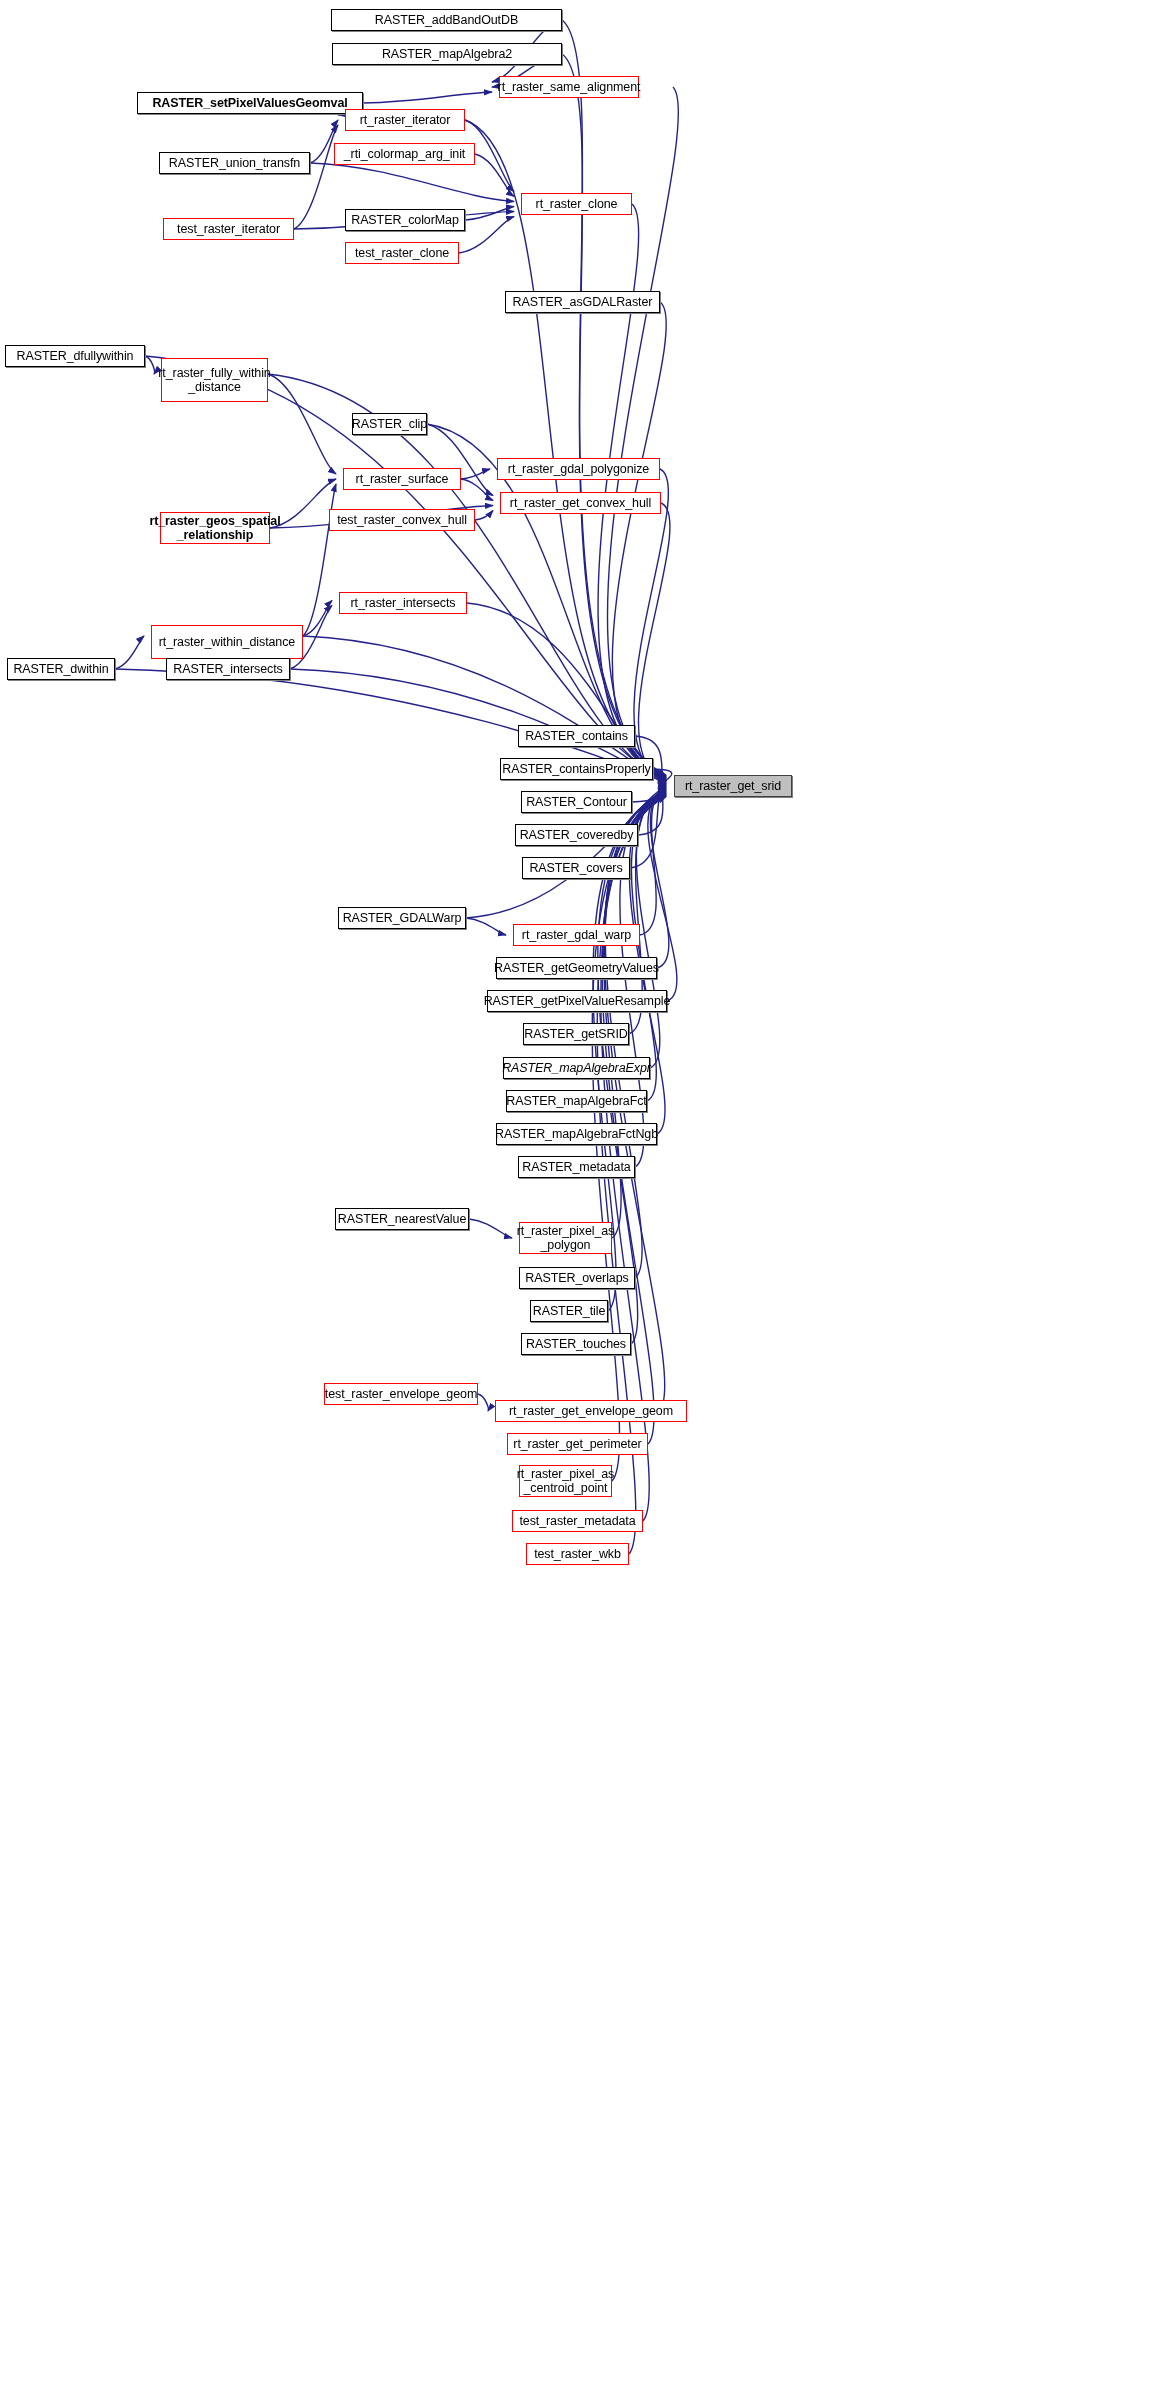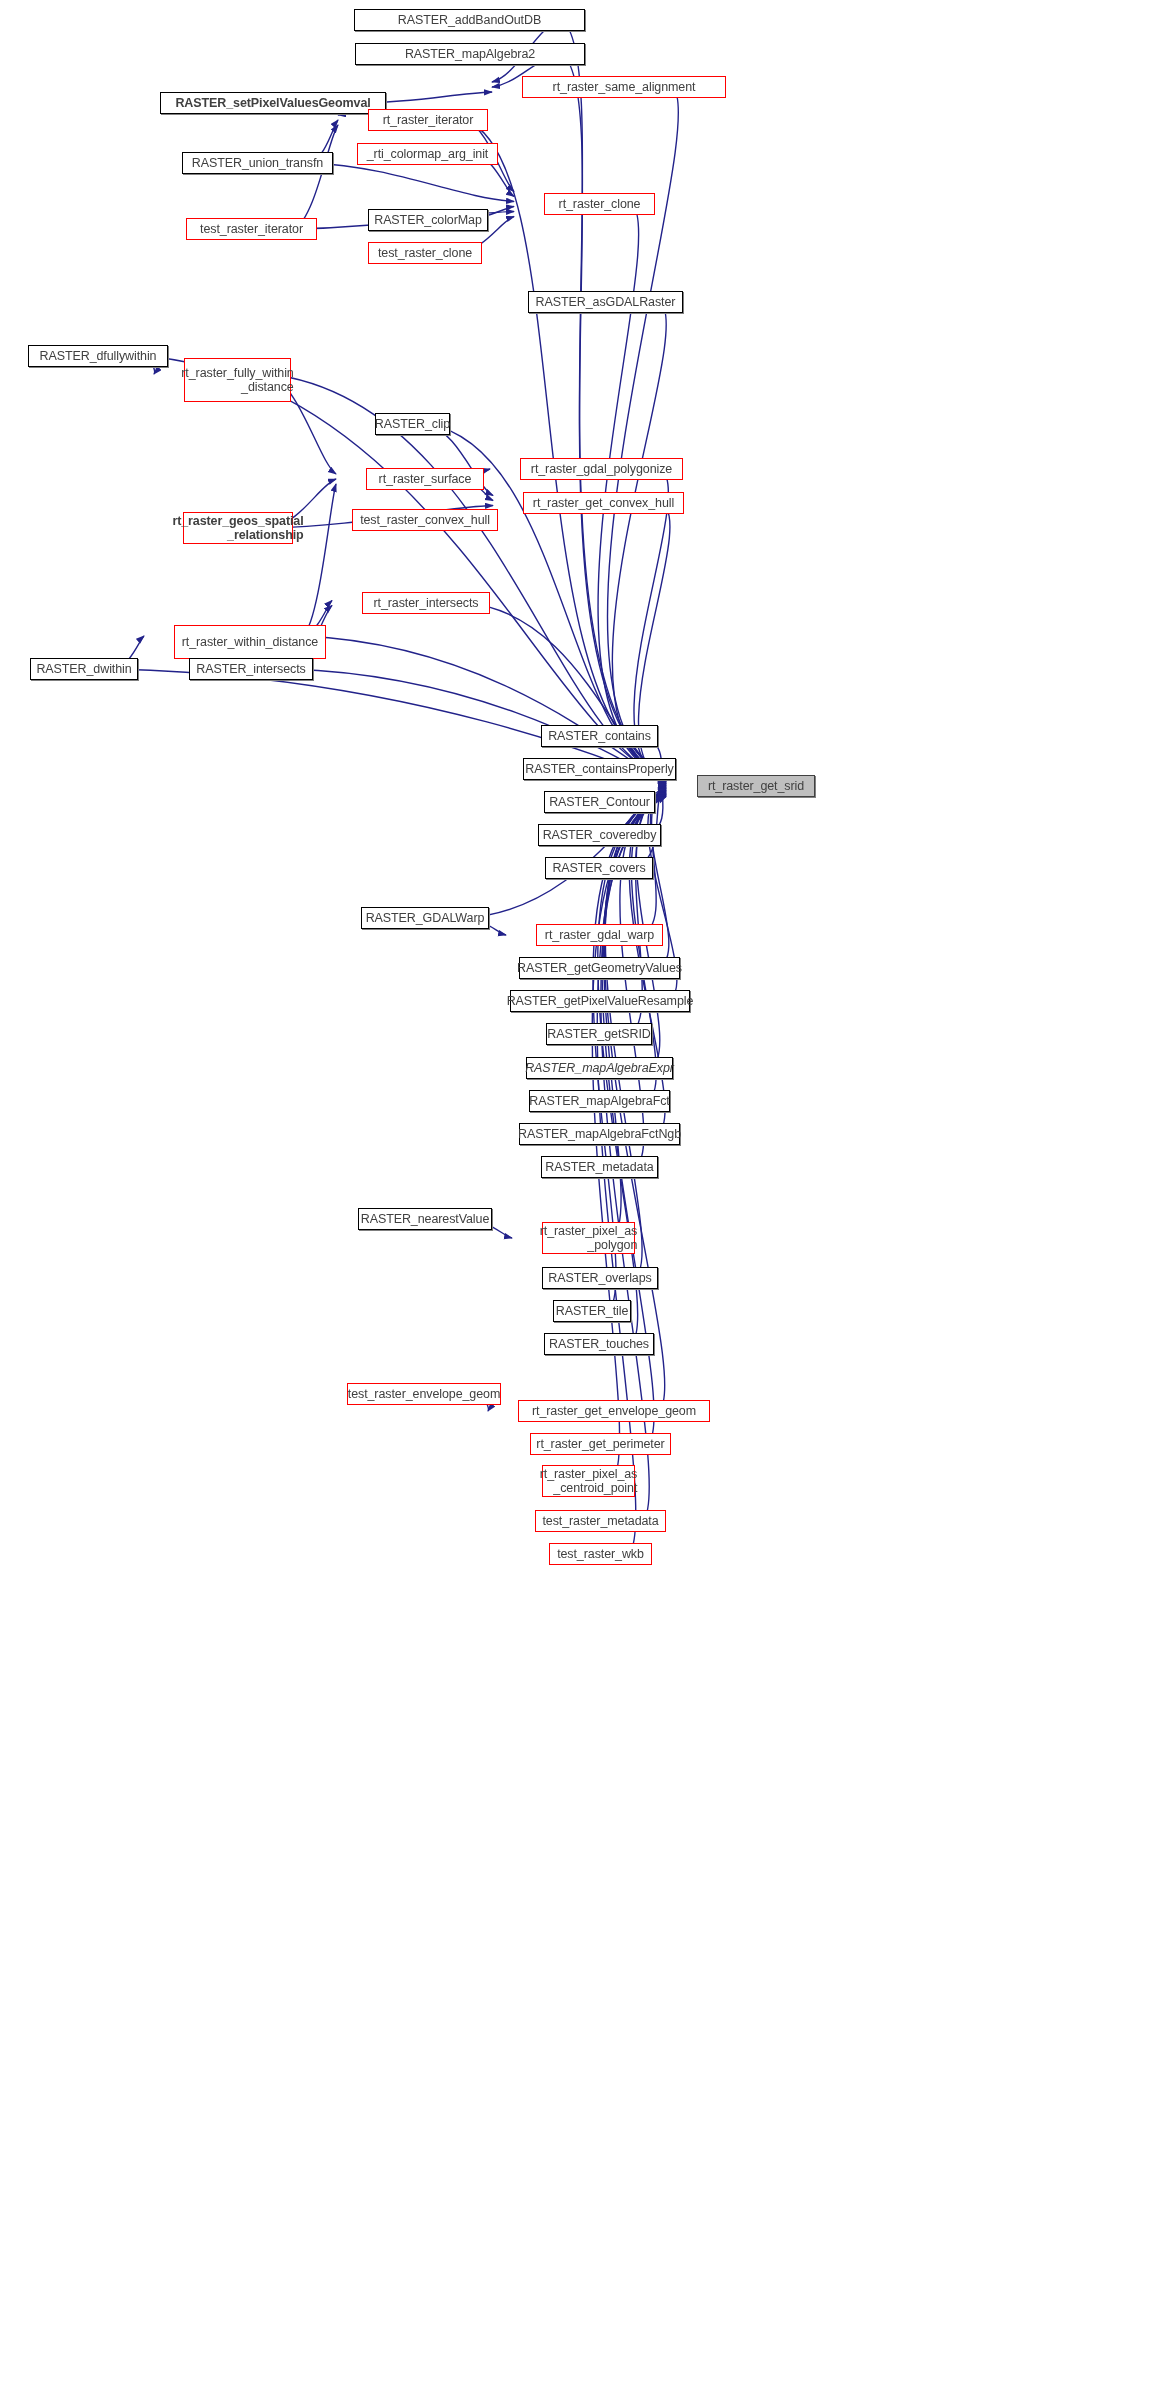--- a/index.html
+++ b/index.html
@@ -6,27 +6,26 @@
   body{width:1165px;height:2388px;font-family:"Liberation Sans",sans-serif;}
   #graph{position:relative;width:1165px;height:2388px;overflow:hidden;}
   svg.edges{position:absolute;left:0;top:0;width:1165px;height:2388px;}
   .node{
     position:absolute;
     box-sizing:border-box;
     background:#ffffff;
     display:flex;
     align-items:center;
     justify-content:center;
-    text-align:right;
+    text-align:center;
     font-size:12.5px;
     line-height:14px;
-    color:#404040;
+    color:#000000;
     white-space:pre-line;
     letter-spacing:-0.1px;
-    margin-left:23px;
   }
   .node.black{border:1px solid #000000;box-shadow:1px 1px 0 0 #808080;}
   .node.red{border:1px solid #ff0000;}
   .node.focus{background:#bfbfbf;border:1px solid #404040;box-shadow:1px 1px 0 0 #808080;}
 </style>
 </head>
 <body>
 
 <div id="graph">
   <svg class="edges" viewBox="0 0 1165 2388">
@@ -99,21 +98,21 @@
         <path d="M659,1411 C699,1374.0036842105262 513,856.0552631578948 666,794.3947368421053" marker-end="url(#ah)"></path>
         <path d="M648,1444 C688,1405.0584210526315 513,859.8763157894737 666,794.9736842105264" marker-end="url(#ah)"></path>
         <path d="M612,1481 C652,1439.8731578947368 513,864.0973684210527 666,795.5526315789474" marker-end="url(#ah)"></path>
         <path d="M643,1521 C683,1477.5078947368422 513,868.6184210526316 666,796.1315789473684" marker-end="url(#ah)"></path>
         <path d="M629,1554 C669,1508.5626315789473 513,872.4394736842105 666,796.7105263157895" marker-end="url(#ah)"></path>
       </g>
   </svg>
   <div id="node-layer">
       <div class="node black" style="left: 331px; top: 9px; width: 231px; height: 22px;">RASTER_addBandOutDB</div>
       <div class="node black" style="left: 332px; top: 43px; width: 230px; height: 22px;">RASTER_mapAlgebra2</div>
-      <div class="node red" style="left: 499px; top: 76px; width: 204px; height: 22px;">rt_raster_same_alignment</div>
+      <div class="node red" style="left: 499px; top: 76px; width: 140px; height: 22px;">rt_raster_same_alignment</div>
       <div class="node black" style="left: 137px; top: 92px; width: 226px; height: 22px; font-weight: bold;">RASTER_setPixelValuesGeomval</div>
       <div class="node red" style="left: 345px; top: 109px; width: 120px; height: 22px;">rt_raster_iterator</div>
       <div class="node red" style="left: 334px; top: 143px; width: 141px; height: 22px;">_rti_colormap_arg_init</div>
       <div class="node black" style="left: 159px; top: 152px; width: 151px; height: 22px;">RASTER_union_transfn</div>
       <div class="node red" style="left: 521px; top: 193px; width: 111px; height: 22px;">rt_raster_clone</div>
       <div class="node black" style="left: 345px; top: 209px; width: 120px; height: 22px;">RASTER_colorMap</div>
       <div class="node red" style="left: 163px; top: 218px; width: 131px; height: 22px;">test_raster_iterator</div>
       <div class="node red" style="left: 345px; top: 242px; width: 114px; height: 22px;">test_raster_clone</div>
       <div class="node black" style="left: 505px; top: 291px; width: 155px; height: 22px;">RASTER_asGDALRaster</div>
       <div class="node black" style="left: 5px; top: 345px; width: 140px; height: 22px;">RASTER_dfullywithin</div>

